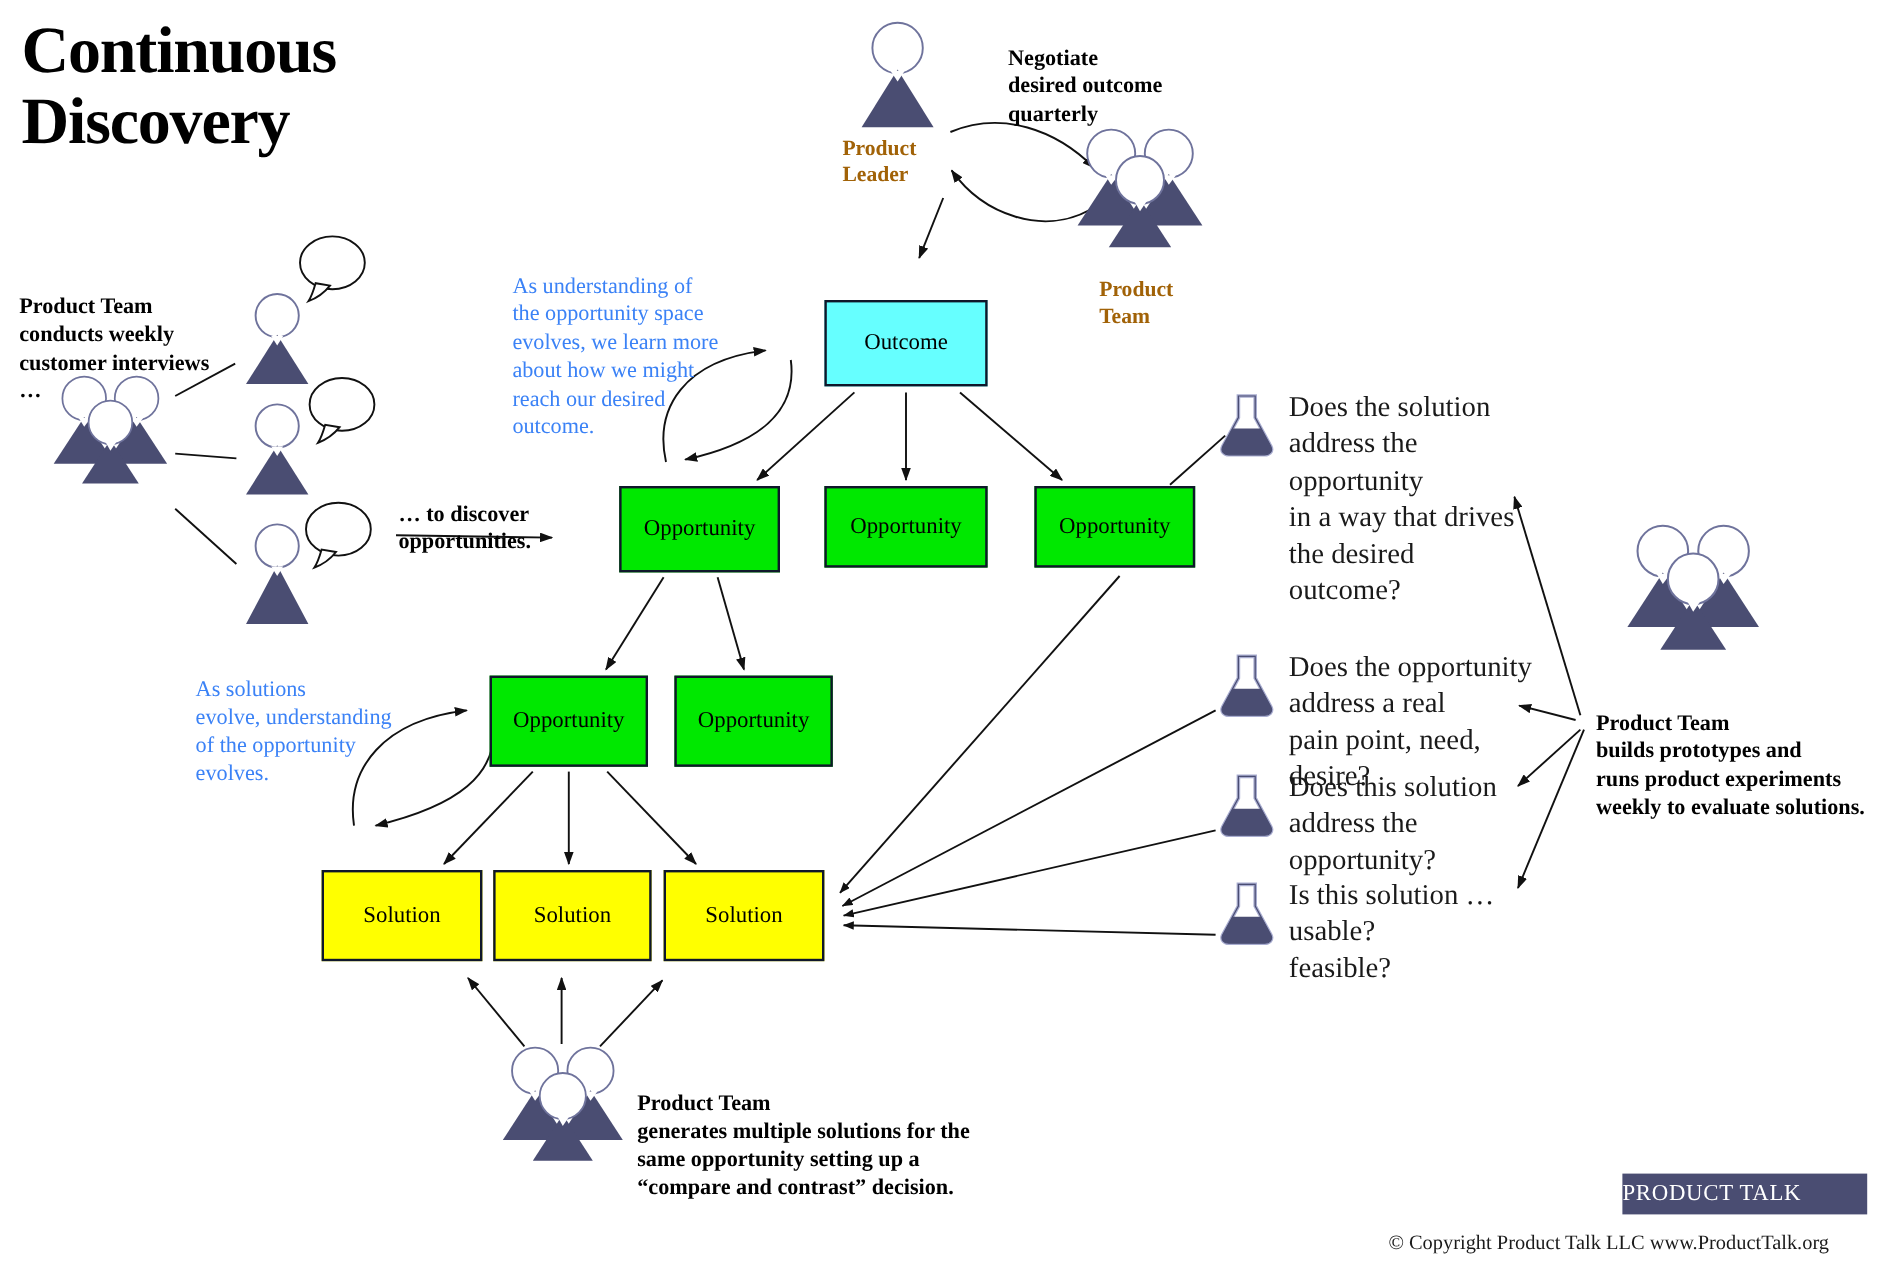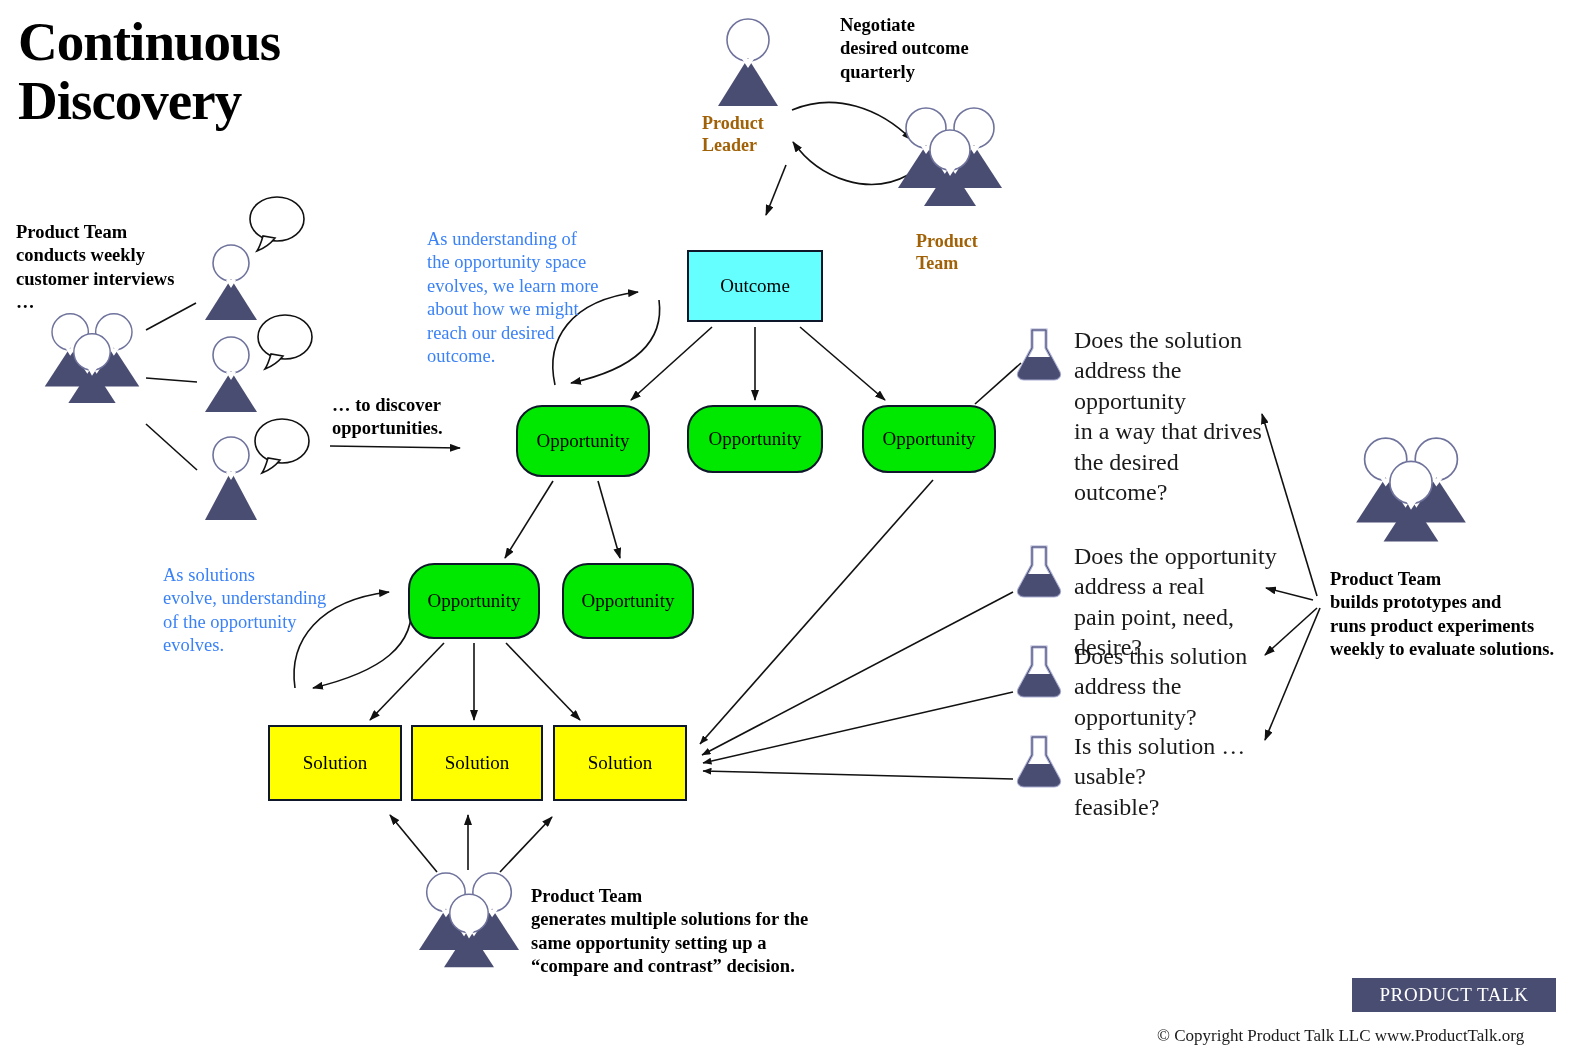--- a/index.html
+++ b/index.html
@@ -45,34 +45,35 @@
     align-items: center;
     justify-content: center;
     border: 2px solid #0f172a;
     box-sizing: border-box;
     font-size: 19px;
     color: #000000;
     text-align: center;
     z-index: 3;
   }
   .node.outcome  { background: #66FFFF; }
-  .node.opp      { background: #00E800; border-radius: 26px; }
+  .node.opp      { background: #00E800; }
   .node.sol      { background: #FFFF00; justify-content: center; }
 
   
   .note {
     font-size: 18.5px;
     line-height: 1.27;
     color: #3b82f6;
     white-space: pre-line;
     z-index: 4;
   }
   .note.bold {
     font-weight: bold;
     color: #000000;
+    margin-top: 24px;
   }
   .qtext {
     font-size: 24px;
     line-height: 1.27;
     color: #1a1a1a;
     white-space: pre-line;
     z-index: 4;
   }
   .figlabel {
     font-size: 18px;
@@ -84,21 +85,21 @@
   }
 
   
   #brand-badge {
     background: #4a4d72;
     color: #ffffff;
     font-size: 19px;
     letter-spacing: 0.6px;
     display: flex;
     align-items: center;
-    justify-content: center;
+    justify-content: flex-start;
   }
   #copyright {
     font-size: 17px;
     color: #1a1a1a;
     white-space: nowrap;
   }
 
   
   .glyph { z-index: 2; }
   .glyph svg { display: block; overflow: visible; }

